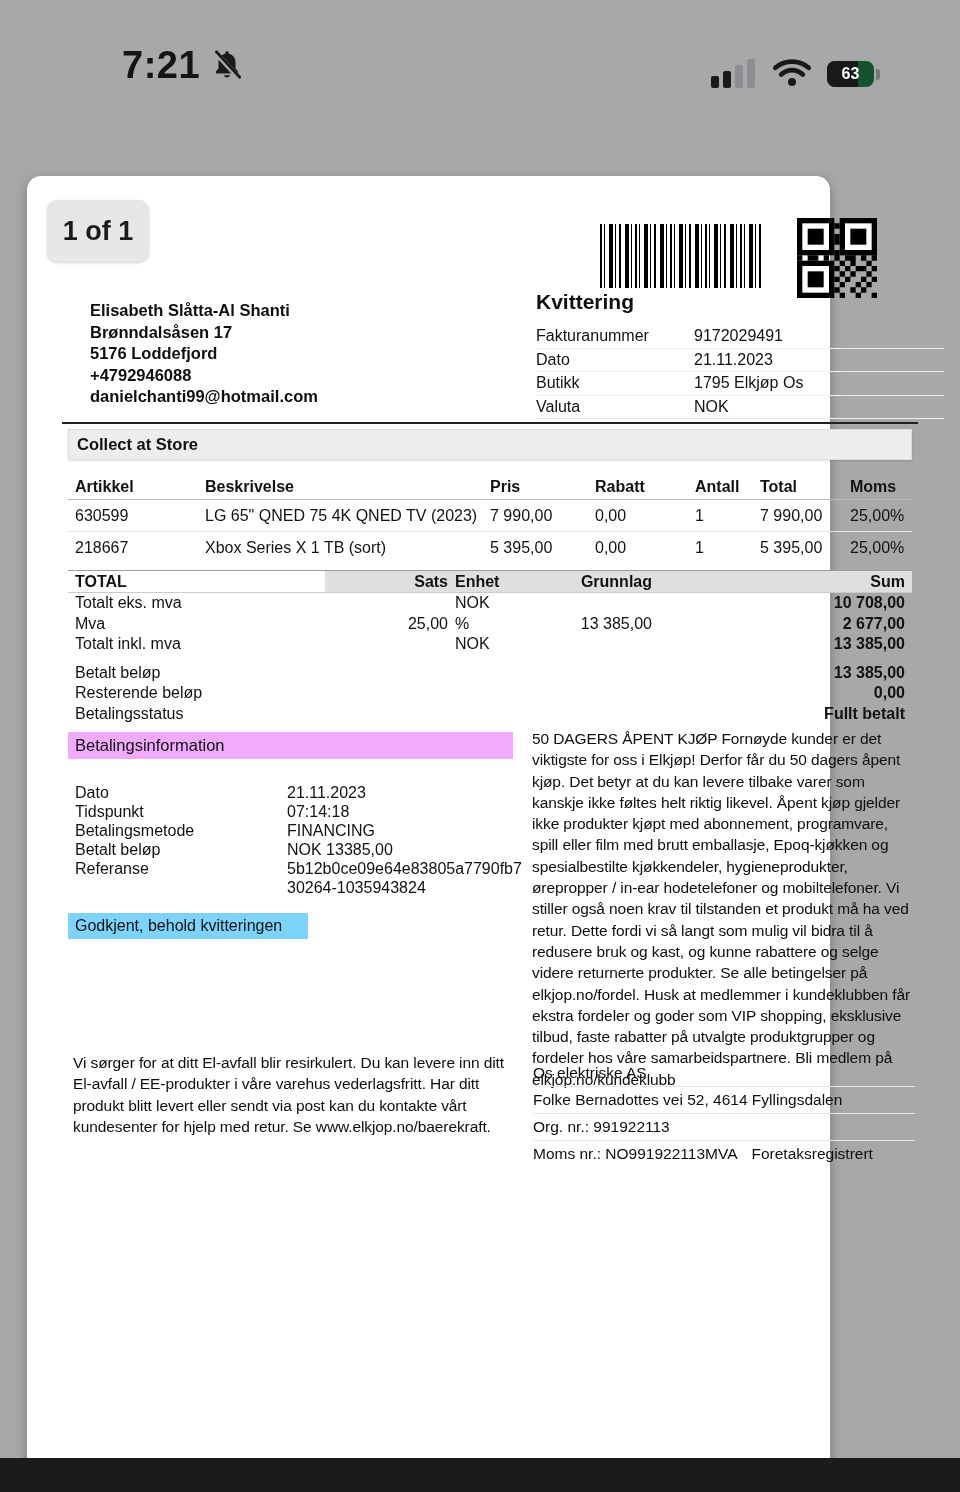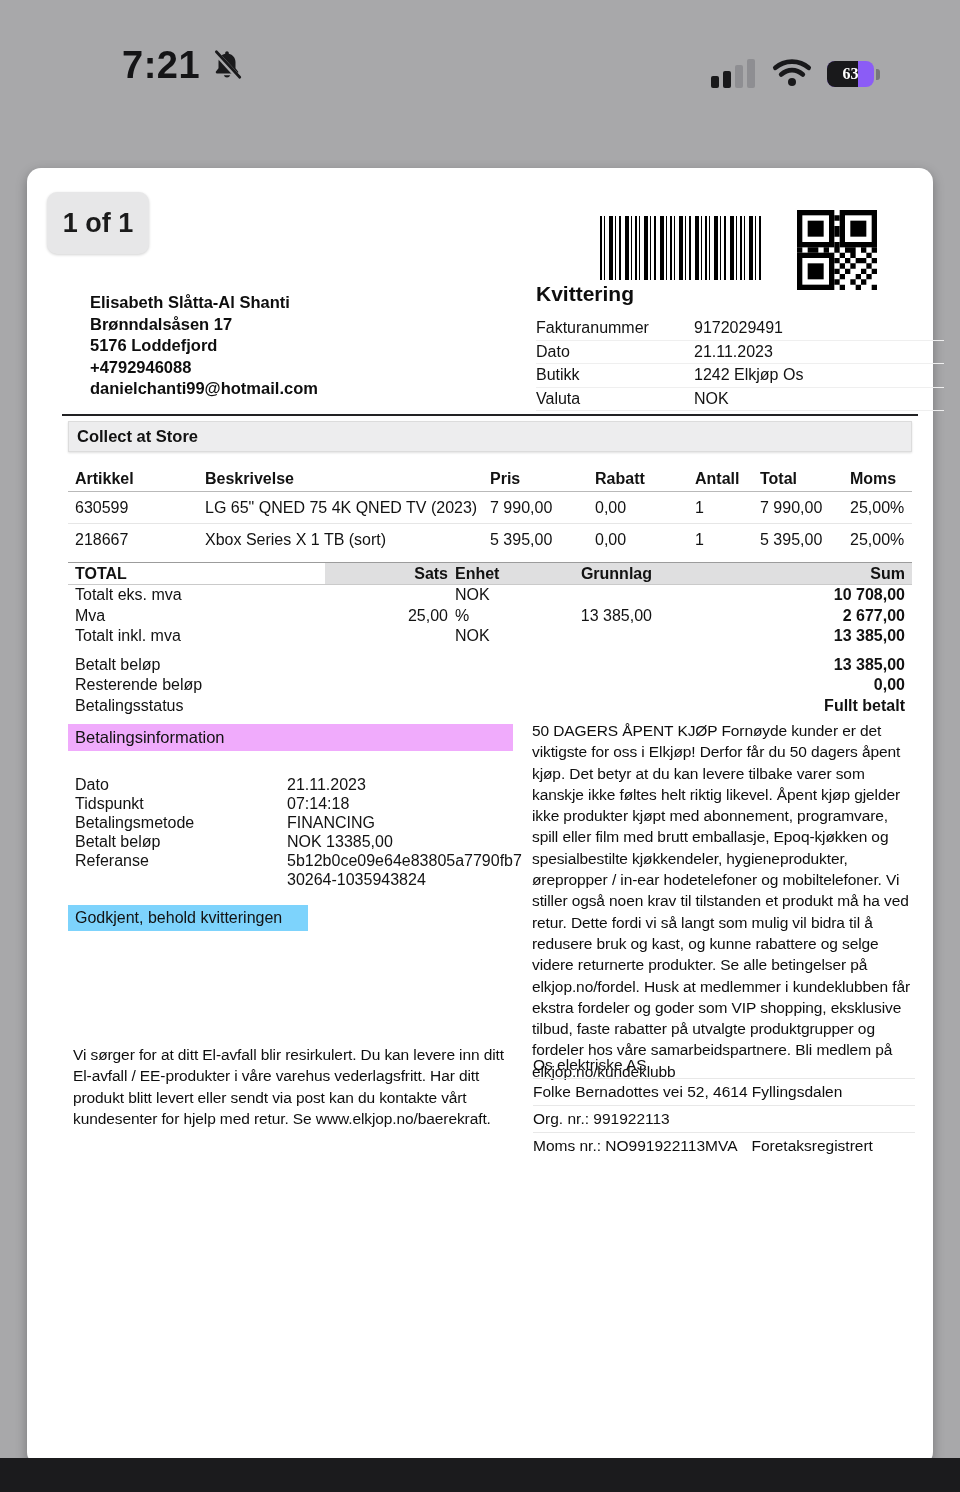--- a/index.html
+++ b/index.html
@@ -8,29 +8,29 @@
     background:#a8a8aa;
     font-family:"Liberation Sans", sans-serif;
     color:#121212;
   }
   
   .status-bar{position:absolute;top:0;left:0;right:0;height:112px;}
   .sb-time{position:absolute;left:122px;top:44px;font-size:38px;font-weight:700;color:#141416;letter-spacing:.5px;}
   .sb-bell{position:absolute;left:210px;top:48px;}
   .sb-right{position:absolute;right:80px;top:56px;display:flex;align-items:center;gap:15px;}
   .battery-wrap{display:flex;align-items:center;}
-  .battery{position:relative;width:47px;height:26px;border-radius:8px;overflow:hidden;background:#8b5cf6;font-family:Liberation Serif, serif;}
+  .battery{position:relative;width:47px;height:26px;border-radius:8px;overflow:hidden;background:#14532d;}
   .battery-fill{position:absolute;left:0;top:0;bottom:0;width:66%;background:#19191b;}
   .battery-text{position:absolute;inset:0;display:flex;align-items:center;justify-content:center;color:#ffffff;font-size:16px;font-weight:700;z-index:1;}
   .battery-cap{width:4px;height:11px;background:#77777b;border-radius:0 3px 3px 0;margin-left:2px;}
 
   
   .page{
-    position:absolute;left:27px;top:168px;width:906px;height:1298px;
-    background:#ffffff;border-radius:14px;box-shadow:0 4px 12px rgba(0,0,0,.30);
+    position:absolute;left:27px;top:176px;width:778px;height:1298px;
+    background:#ffffff;border-radius:14px;box-shadow:0 4px 12px rgba(0,0,0,.30);padding-left:25px;
   }
   .page *{box-sizing:border-box;}
   .abs{position:absolute;}
 
   .badge{
     left:20px;top:24px;width:102px;height:62px;background:#e7e7e8;border-radius:10px;
     display:flex;align-items:center;justify-content:center;
     font-size:27px;font-weight:700;color:#1b1b1b;box-shadow:0 1px 3px rgba(0,0,0,.18);
   }
   .barcode{
@@ -168,21 +168,21 @@
     <div class="kvit-row">
       <span>Fakturanummer</span>
       <span>9172029491</span>
     </div>
     <div class="kvit-row">
       <span>Dato</span>
       <span>21.11.2023</span>
     </div>
     <div class="kvit-row">
       <span>Butikk</span>
-      <span>1242 Elkjøp Os</span>
+      <span>1795 Elkjøp Os</span>
     </div>
     <div class="kvit-row">
       <span>Valuta</span>
       <span>NOK</span>
     </div>
   </div>
 
   <div class="abs rule"></div>
   <div class="abs collect">Collect at Store</div>
 

